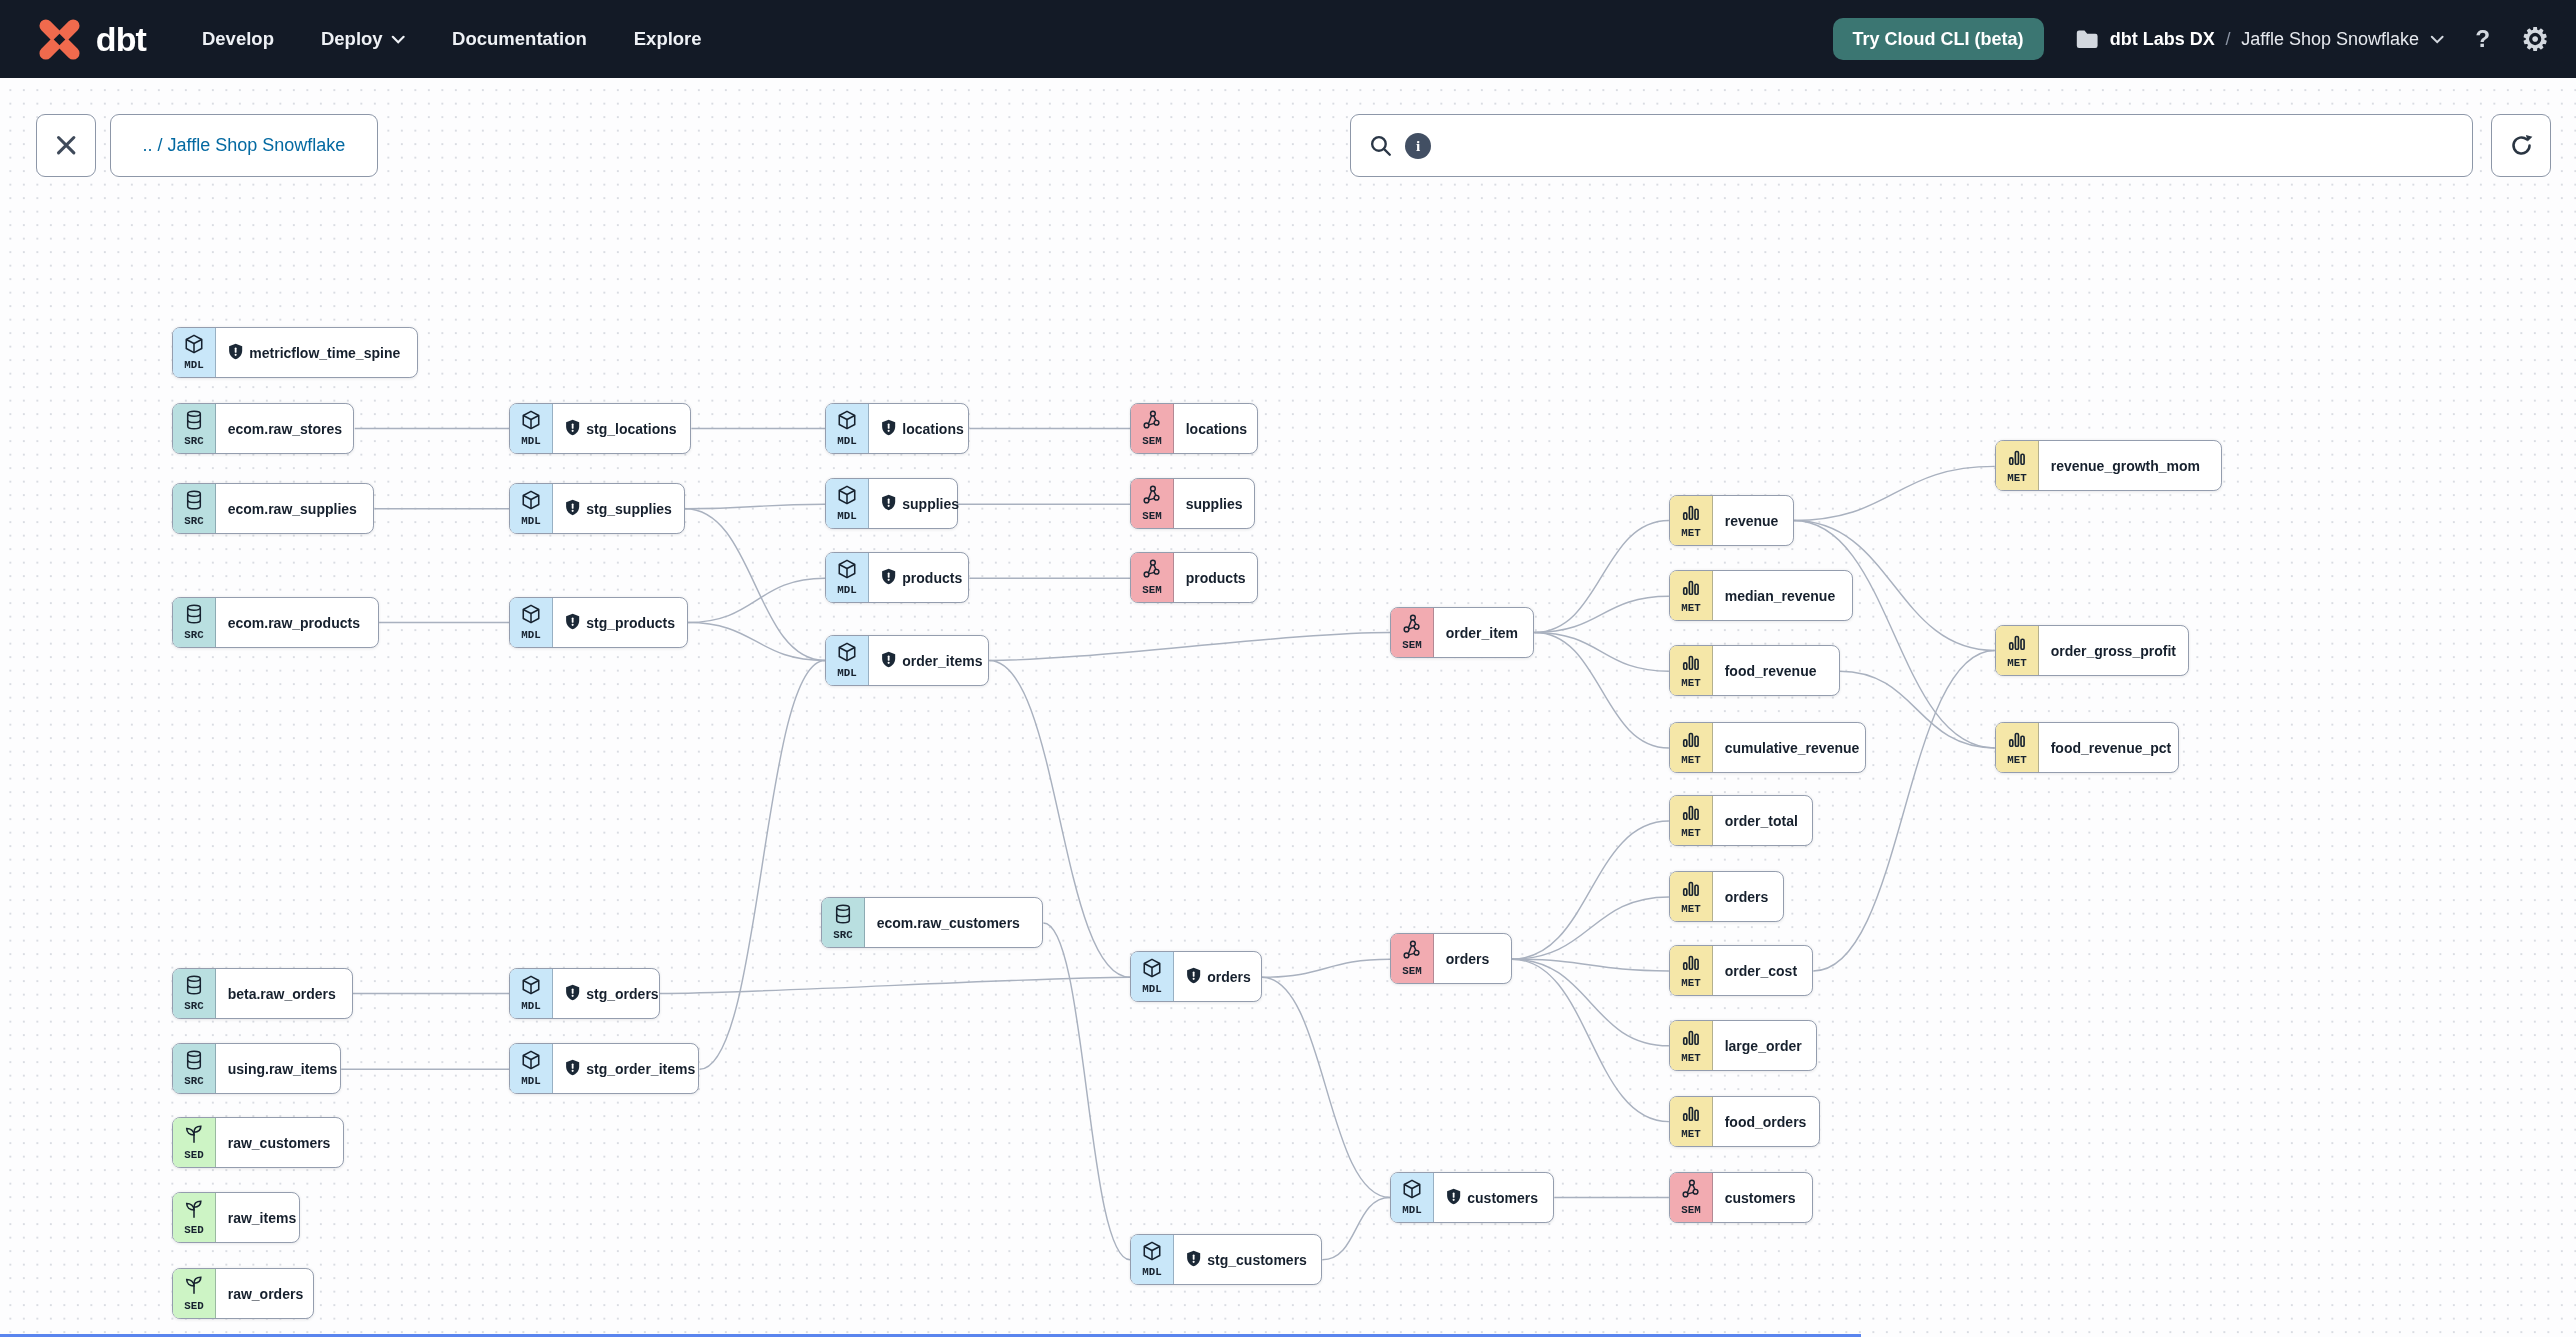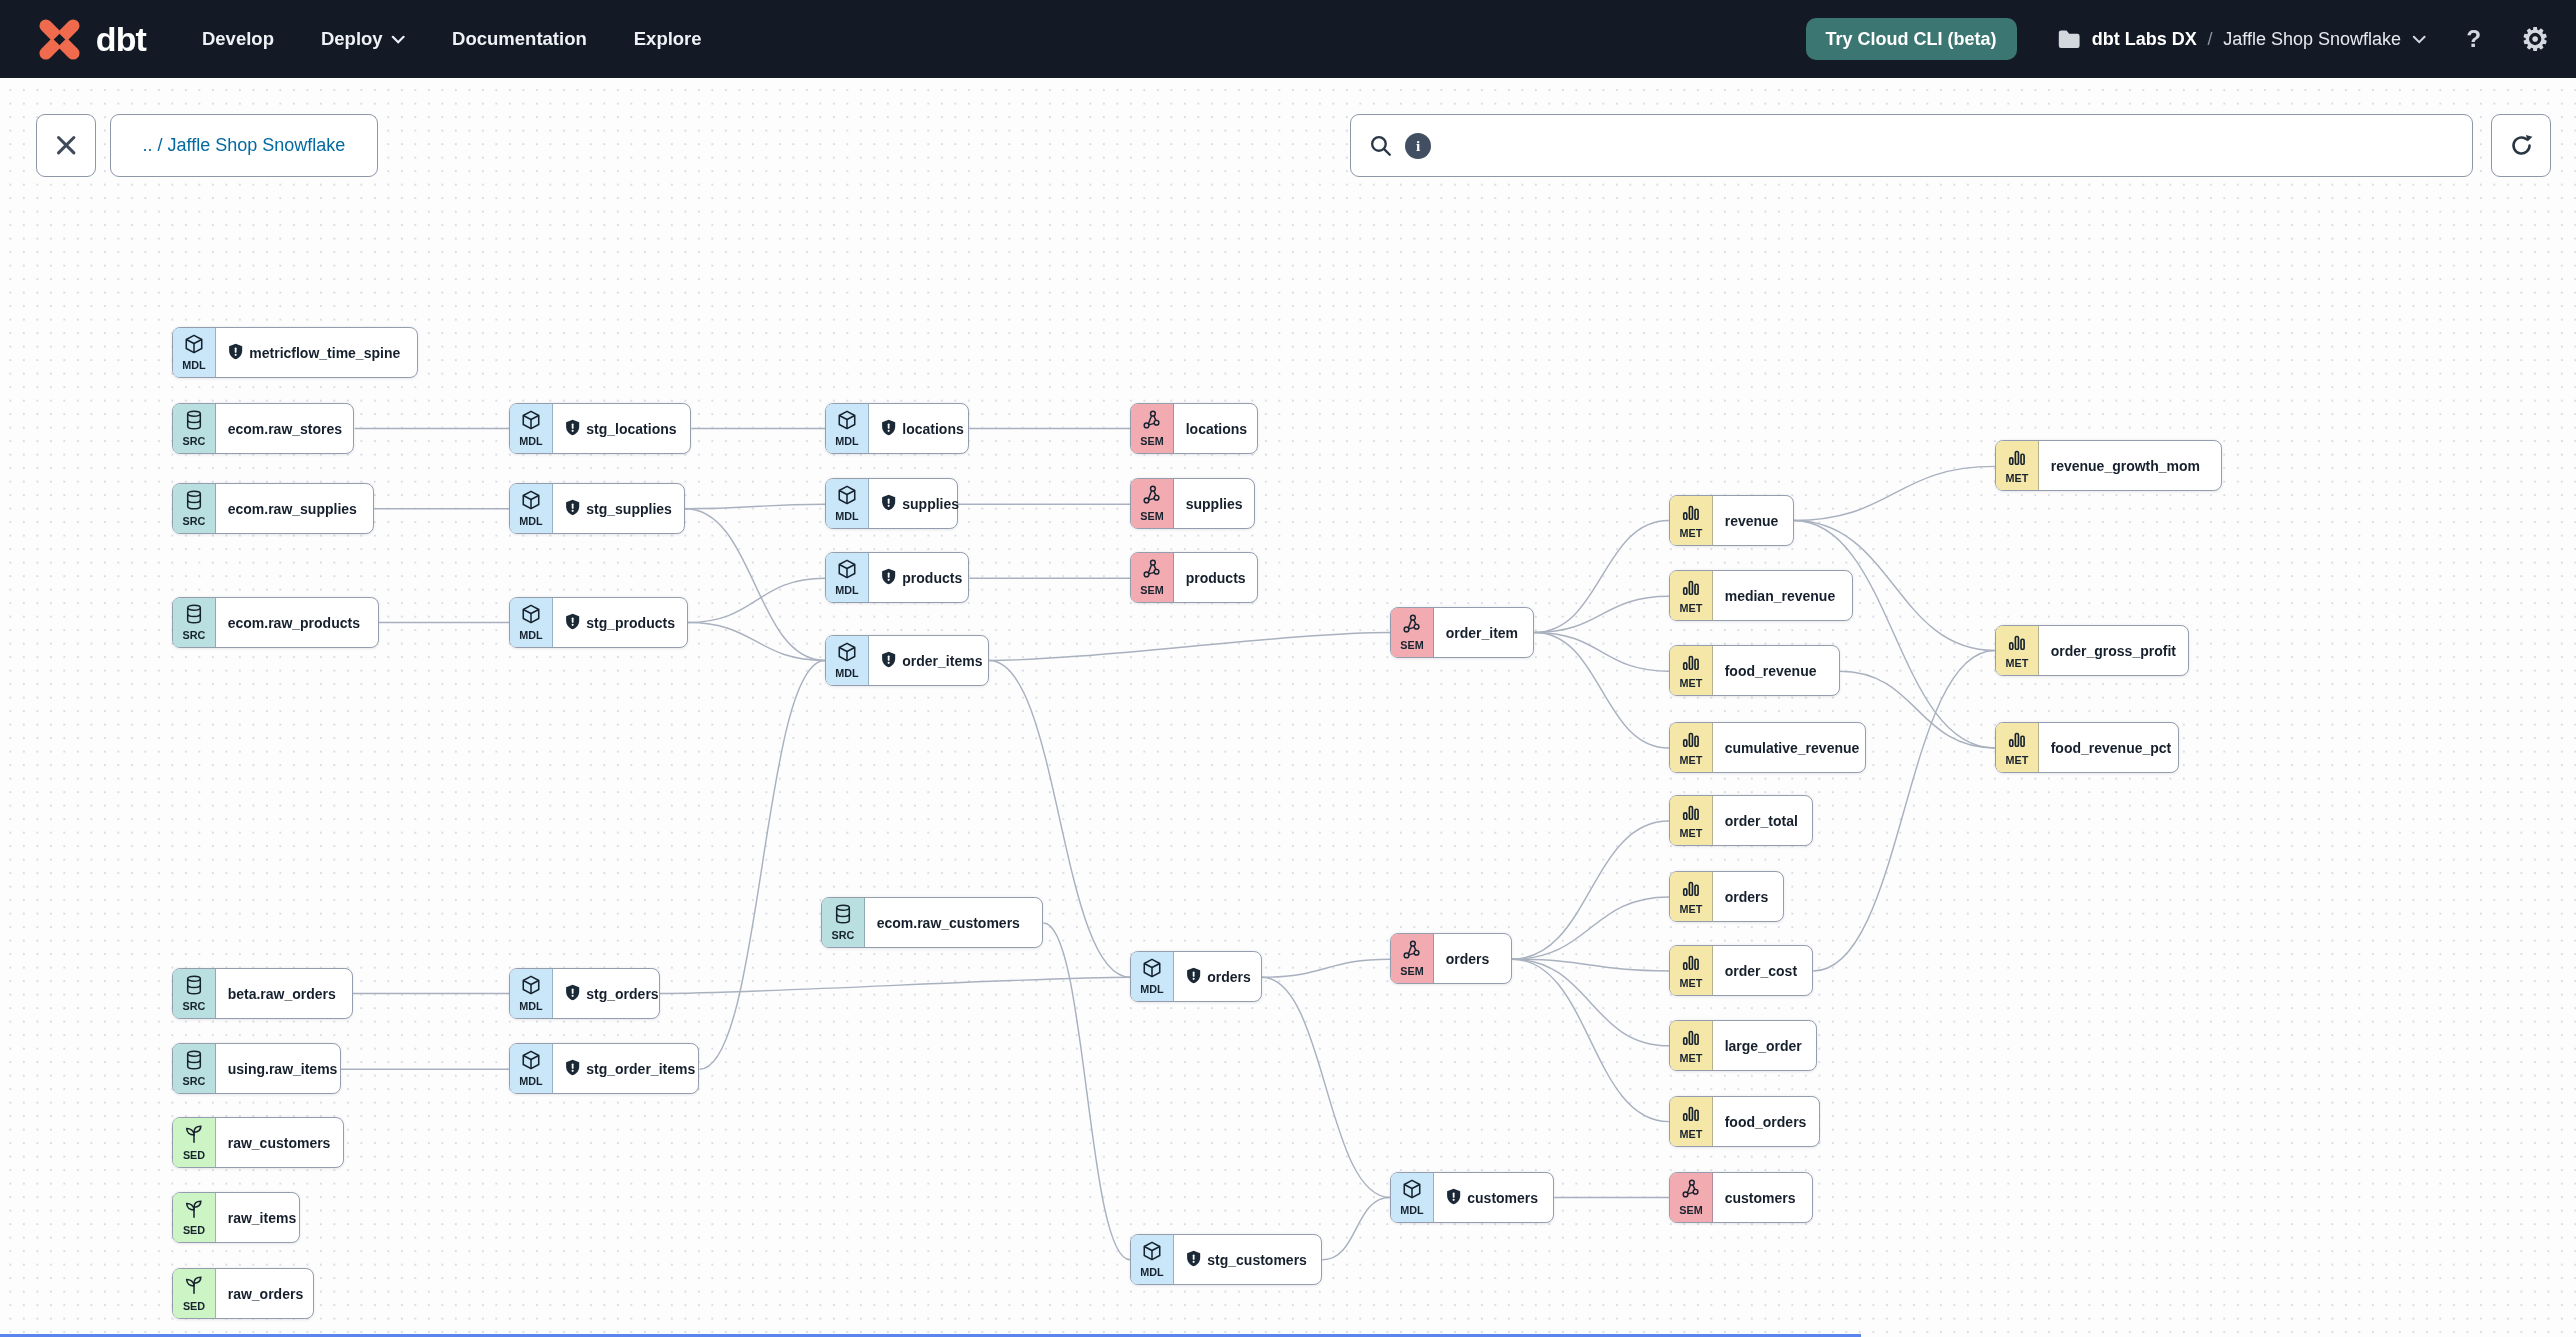--- a/index.html
+++ b/index.html
@@ -9,21 +9,21 @@
   
   .navbar { position:absolute; left:0; top:0; width:2576px; height:78px;
             background:#131a26; display:flex; align-items:center; z-index:30; }
   .logo { display:flex; align-items:center; gap:10.8px; margin-left:34px; }
   .logo-text { color:#ffffff; font-size:34px; font-weight:700; letter-spacing:-0.9px; }
   .nav-menu { display:flex; align-items:center; gap:47px; margin-left:56px; }
   .nav-item { color:#eef1f5; font-size:18.5px; font-weight:600; cursor:pointer;
               display:flex; align-items:center; gap:8.1px; }
   .chev { width:14.4px; height:9px; }
   .nav-right { position:absolute; right:27px; top:0; height:78px;
-               display:flex; align-items:center; gap:40px; }
+               display:flex; align-items:center; gap:31px; }
   .cta-btn { background:#3b7672; color:#ffffff; font-size:18px; font-weight:600;
              padding:10.8px 20px; border-radius:10px; border:none; cursor:pointer;
              font-family:"Liberation Sans",sans-serif; }
   .proj-switch { display:flex; align-items:center; gap:10.8px; }
   .acct { color:#ffffff; font-size:18px; font-weight:700; }
   .slash { color:#8b94a3; font-size:18px; }
   .proj { color:#e6e9ee; font-size:18px; font-weight:400; }
   .nav-icon { color:#d3d8df; font-size:24.4px; font-weight:600; cursor:pointer; line-height:1; }
   .gear { font-size:31px; }
 
@@ -53,21 +53,21 @@
   #edges { position:absolute; left:0; top:0; width:2576px; height:1338px; z-index:1; }
   #edges path { fill:none; stroke:#a9b1bf; stroke-width:1.6px; }
   #nodes { position:absolute; left:0; top:0; z-index:5; }
   .node { position:absolute; height:51px; background:#ffffff; border:1.4px solid #949dae;
           border-radius:8.1px; display:flex; align-items:stretch; cursor:pointer;
           box-shadow:0 0.9px 2.7px rgba(25,35,50,0.10); }
   .badge { width:43px; flex:none; border-radius:6.3px 0 0 6.3px;
            border-right:0.9px solid rgba(60,75,95,0.35);
            display:flex; flex-direction:column; align-items:center; justify-content:center;
            gap:2.7px; }
-  .badge .tlabel { font-family:Liberation Sans, sans-serif; font-size:10.8px; font-weight:600;
+  .badge .tlabel { font-family:Liberation Mono, monospace; font-size:10.8px; font-weight:600;
                    color:#17222f; line-height:1; }
   .nname { display:flex; align-items:center; gap:6.3px; padding:0 12.6px 0 11.7px;
            font-size:14px; font-weight:600; color:#16202d; white-space:nowrap; }
 
   .bottom-bar { position:absolute; left:0; top:1334px; width:1861px; height:3.6px;
                 background:#5a85ee; z-index:25; }
 </style>
 </head>
 <body>
 

